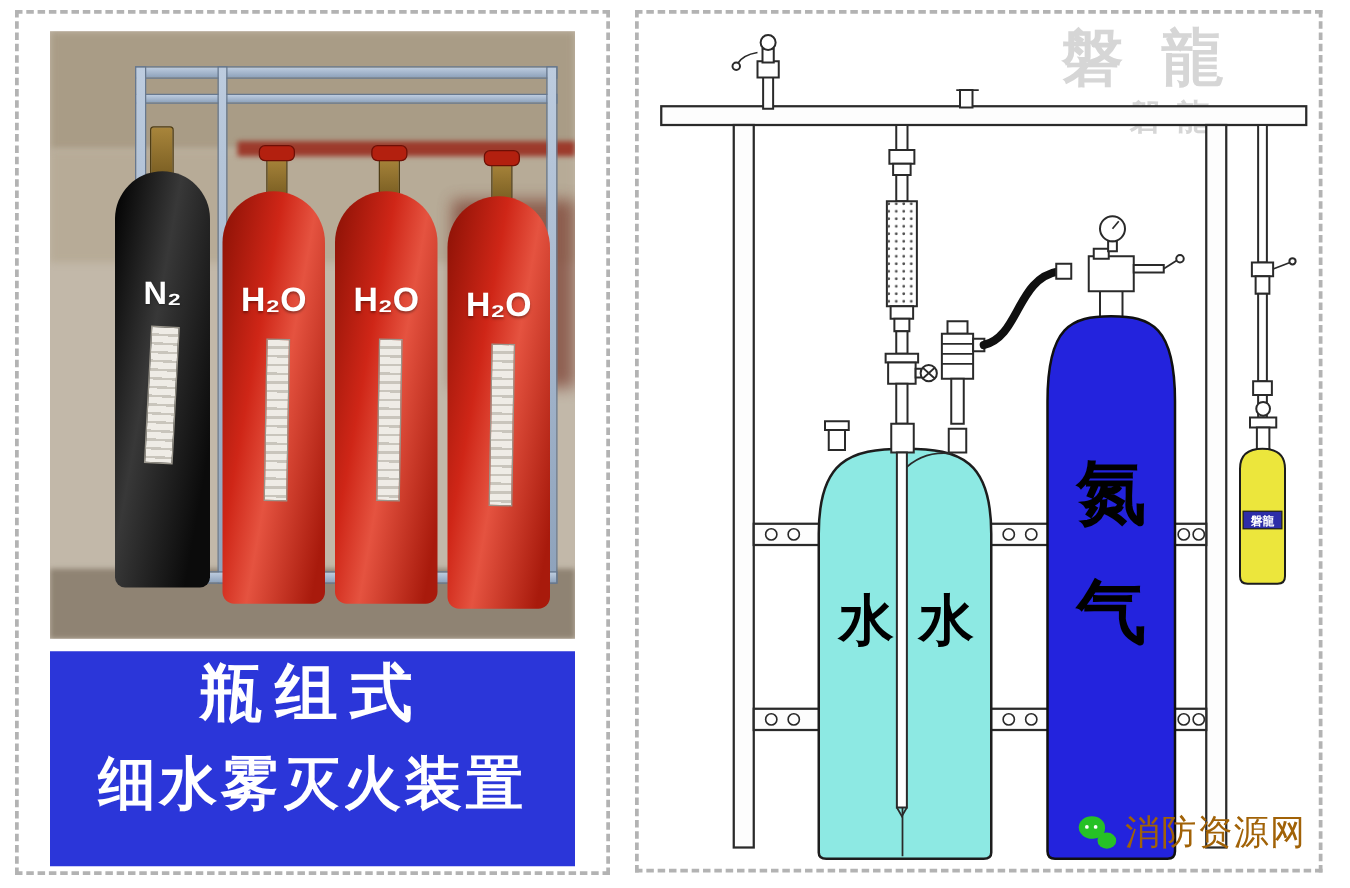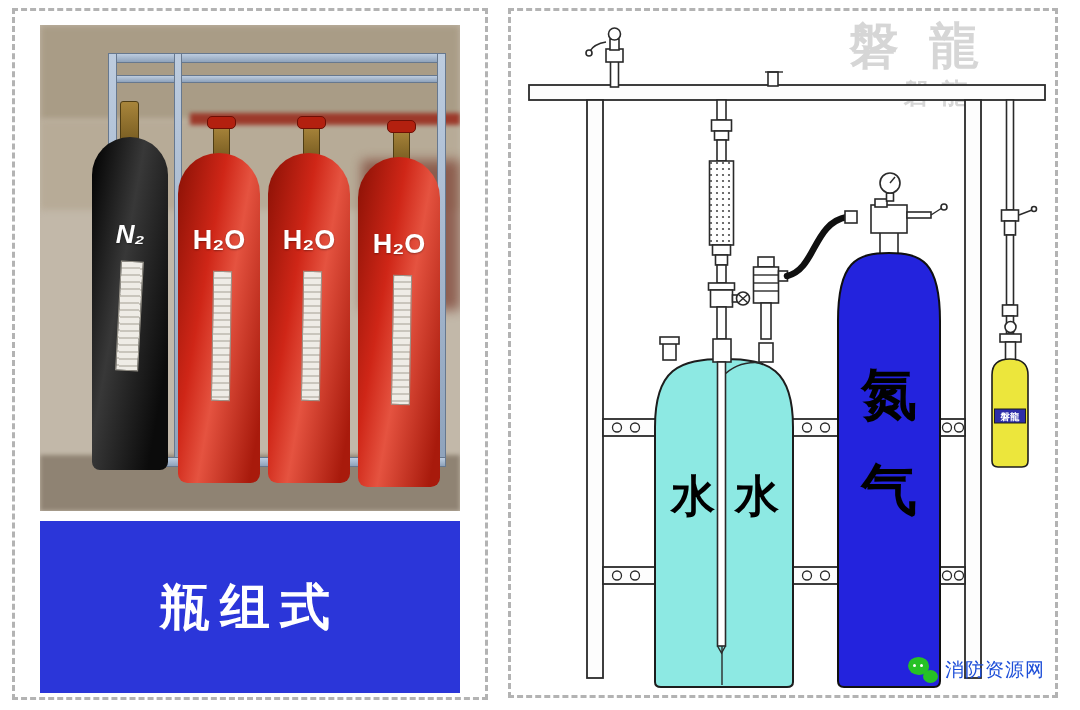--- a/index.html
+++ b/index.html
@@ -34,54 +34,54 @@
   .valve.vr1{left:173px;top:100px;}
   .valve.vr2{left:263px;top:100px;}
   .valve.vr3{left:353px;top:104px;}
   .wheel{position:absolute;left:-7px;top:-10px;width:27px;height:11px;background:#b3200f;border-radius:5px;border:1px solid #6d0f05;}
 
   .cyl{position:absolute;}
   .cyl .label{position:absolute;left:0;width:100%;text-align:center;color:#fff;font-weight:700;text-shadow:0 1px 2px rgba(0,0,0,.35);}
   .cyl .strip{position:absolute;background:repeating-linear-gradient(180deg,#efece6 0 5px,#c9c5bc 5px 7px);border:1px solid #9a968c;}
   .cyl.black{left:52px;top:112px;width:76px;height:333px;border-radius:38px 38px 8px 8px;
     background:linear-gradient(100deg,#060606 5%,#383838 40%,#0b0b0b 85%);}
-  .cyl.black .label{top:82px;font-size:26px;font-style:italic;}
+  .cyl.black .label{top:82px;font-size:26px;}
   .cyl.black .strip{left:26px;top:124px;width:21px;height:108px;transform:rotate(3deg);}
   .cyl.red{width:82px;height:330px;border-radius:44px 44px 10px 10px;
     background:linear-gradient(100deg,#8d1206 2%,var(--cylinder-red,#cf2617) 35%,#e55340 55%,#a81a0c 92%);}
   .cyl.r1{left:138px;top:128px;}
   .cyl.r2{left:228px;top:128px;}
   .cyl.r3{left:318px;top:132px;}
   .cyl.red .label{top:72px;font-size:27px;}
   .cyl.red .strip{left:34px;top:118px;width:17px;height:128px;transform:rotate(1deg);}
 
   
   .caption{position:absolute;left:25px;top:510px;width:420px;height:172px;
     background:var(--caption-bg,#2b36d9);color:#ffffff;
-    display:flex;flex-direction:column;align-items:center;justify-content:center;gap:8px;}
+    display:flex;flex-direction:column;align-items:center;gap:8px;}
   .caption .l1{font-size:50px;font-weight:900;letter-spacing:10px;}
   .caption .l2{font-size:46px;font-weight:900;letter-spacing:3px;}
 
   
   .schematic{position:absolute;left:0;top:0;width:538px;height:678px;}
   .steel{fill:#fdfdfd;stroke:#2a2a2a;stroke-width:1.8;}
   .part{fill:#ffffff;stroke:#2a2a2a;stroke-width:1.6;}
   .bolt{fill:#ffffff;stroke:#2a2a2a;stroke-width:1.3;}
   .thin{fill:none;stroke:#2a2a2a;stroke-width:1.4;}
   .hose{fill:none;stroke:#101010;stroke-width:6.5;stroke-linecap:round;}
   .cyan-cyl{fill:var(--water-cyan,#8de9e3);stroke:#1d1d1d;stroke-width:2;}
   .blue-cyl{fill:var(--nitrogen-blue,#2323dd);stroke:#101010;stroke-width:2;}
   .yellow-cyl{fill:var(--small-cylinder-yellow,#ece63c);stroke:#1d1d1d;stroke-width:1.6;}
   text.cjk{font-weight:700;fill:#000;text-anchor:middle;font-family:inherit;}
   text.wm{fill:var(--watermark-gray,#d6d6d6);font-weight:700;text-anchor:start;font-family:inherit;}
   text.tiny{fill:#fff;font-weight:700;text-anchor:middle;font-family:inherit;}
 
   
   .brand-footer{position:absolute;right:10px;bottom:10px;display:flex;align-items:center;gap:7px;}
-  .brand-footer .txt{font-size:19px;color:#1d4ed8;font-weight:500;letter-spacing:1px;}
+  .brand-footer .txt{font-size:28px;color:#a16207;font-weight:500;letter-spacing:1px;}
   .wechat-icon{position:relative;width:30px;height:30px;}
   .wechat-icon .b1{position:absolute;left:0;top:2px;width:21px;height:18px;background:var(--wechat-green,#26c126);border-radius:50% 50% 46% 52%;}
   .wechat-icon .b2{position:absolute;right:0;bottom:2px;width:15px;height:13px;background:var(--wechat-green,#26c126);border-radius:50%;}
   .wechat-icon .e1,.wechat-icon .e2{position:absolute;width:3px;height:3px;background:#fff;border-radius:50%;top:9px;}
   .wechat-icon .e1{left:5px;} .wechat-icon .e2{left:12px;}
 </style>
 </head>
 <body>
 
 <div class="panel left">
@@ -125,20 +125,21 @@
         <div class="wheel"></div>
       </div>
     <div class="cyl red r3">
       <div class="label">H₂O</div>
       <div class="strip"></div>
     </div>
   </div>
 
   <div class="caption">
     <div class="l1">瓶组式</div>
+    <div class="l2">细水雾灭火装置</div>
   </div>
 </div>
 
 <div class="panel right">
   <svg class="schematic" viewBox="0 0 538 678" preserveAspectRatio="none">
     <defs>
       <pattern id="dotpat" patternUnits="userSpaceOnUse" width="6" height="6">
         <circle cx="2" cy="2" r="1.1" fill="#4a4a4a"></circle>
       </pattern>
     </defs>

